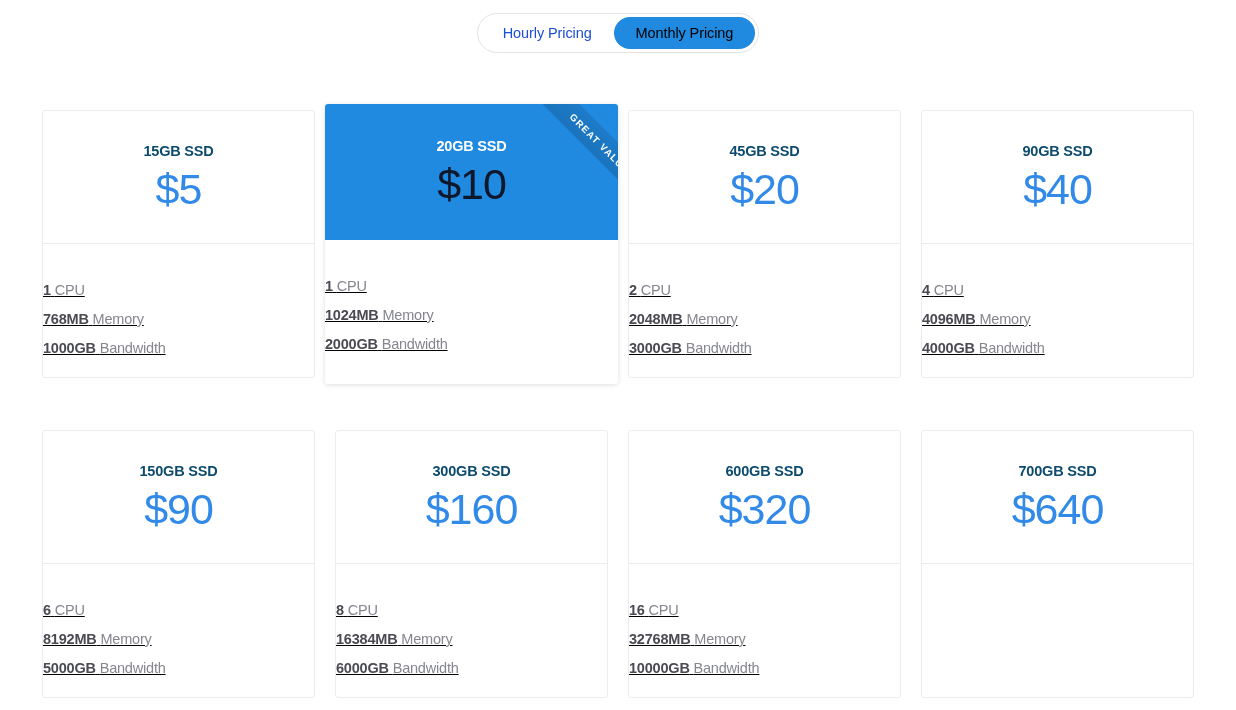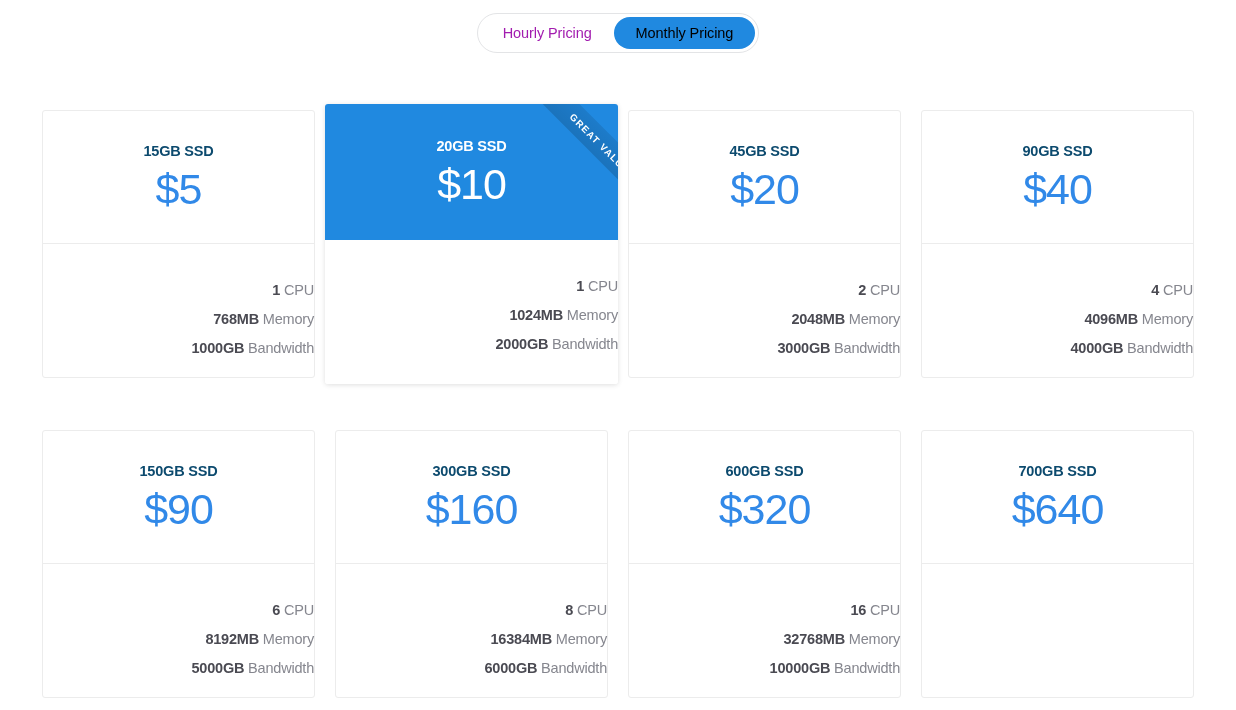--- a/index.html
+++ b/index.html
@@ -30,21 +30,21 @@
   }
   .toggle-btn {
     border: none;
     background: transparent;
     border-radius: 999px;
     height: 32px;
     padding: 0 22px;
     font-family: "Liberation Sans", sans-serif;
     font-size: 14.5px;
     letter-spacing: -0.1px;
-    color: #a21caf;
+    color: #1d4ed8;
     cursor: pointer;
     white-space: nowrap;
     line-height: 32px;
   }
   .toggle-btn.active {
     background: #2089e0;
     color: #000000;
   }
 
   
@@ -90,22 +90,23 @@
     font-weight: 300;
     color: #3189e8;
     letter-spacing: -1px;
     line-height: 1.12;
   }
 
   .card-body {
     flex: 1 1 auto;
     display: flex;
     flex-direction: column;
-    align-items: flex-end;
+    align-items: flex-start;
     padding-top: 32px;
+    text-decoration: underline;
   }
   .spec {
     font-size: 14.5px;
     color: #85868e;
     line-height: 29px;
     letter-spacing: -0.2px;
     white-space: nowrap;
   }
   .spec b { color: #4a4a52; font-weight: bold; }
 
@@ -119,21 +120,21 @@
     box-shadow: 0 1px 5px rgba(0,0,0,0.13);
     z-index: 3;
   }
   .card.featured .card-head {
     flex: 0 0 136px;
     background: #2089e0;
     border-bottom: none;
     border-radius: 3px 3px 0 0;
   }
   .card.featured .card-title { color: #ffffff; margin-top: 34px; }
-  .card.featured .card-price { color: #ffffff; }
+  .card.featured .card-price { color: #0f172a; }
   .card.featured .card-body {
     background: #ffffff;
     border-radius: 0 0 3px 3px;
   }
 
   .ribbon {
     position: absolute;
     top: 0; right: 0;
     width: 136px; height: 136px;
     overflow: hidden;

